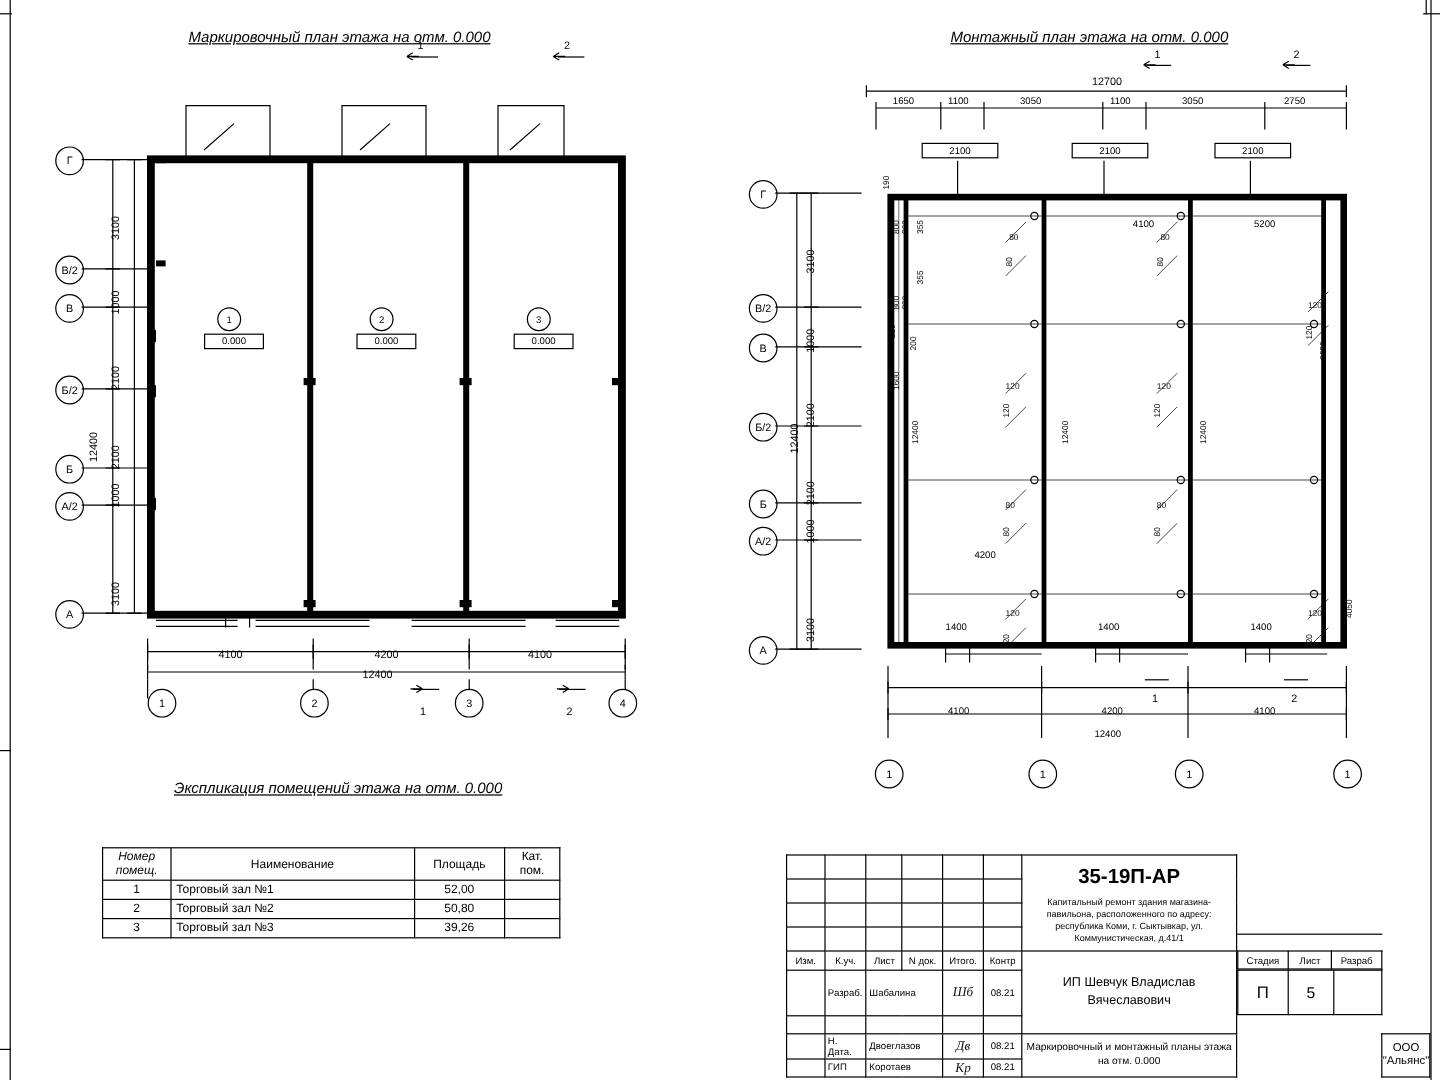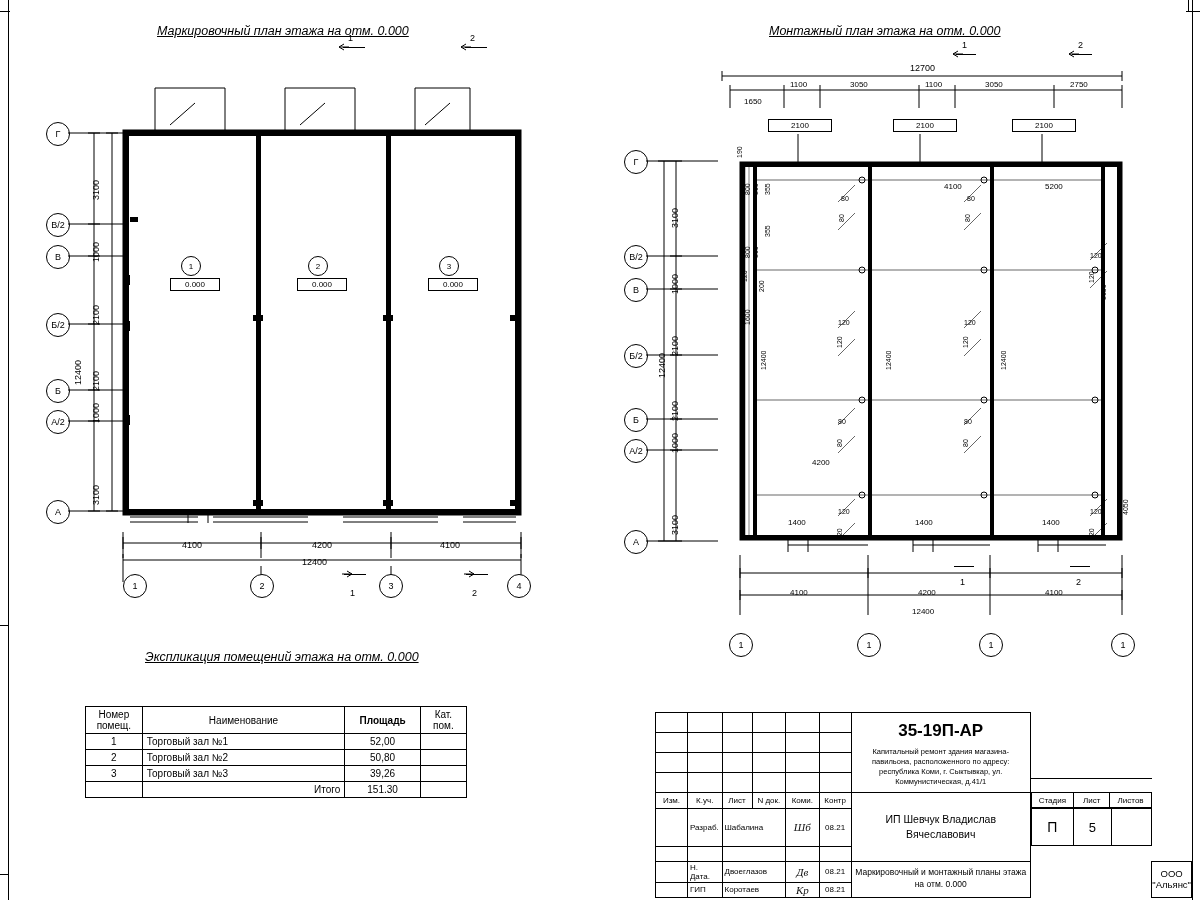--- a/index.html
+++ b/index.html
@@ -140,41 +140,41 @@
   <div class="ln thin" style="left:344px;top:574px;width:22px;"></div>
   <svg width="20" height="12" style="left:339px;top:568px;">
       <path d="M3,6 L13,6 M13,6 L8,3 M13,6 L8,9" stroke="#000" fill="none" stroke-width="1"></path>
     </svg>
   <div class="lbl" style="left:472px;top:588px;">2</div>
   <div class="ln thin" style="left:466px;top:574px;width:22px;"></div>
   <svg width="20" height="12" style="left:461px;top:568px;">
       <path d="M3,6 L13,6 M13,6 L8,3 M13,6 L8,9" stroke="#000" fill="none" stroke-width="1"></path>
     </svg>
 
-  <div class="title" style="left:769px;top:24px;">Монтажный план этажа на отм. 0.000</div>
+  <div class="title" style="left:792px;top:24px;">Монтажный план этажа на отм. 0.000</div>
 
   <div class="lbl" style="left:962px;top:40px;">1</div>
   <div class="ln thin" style="left:956px;top:54px;width:20px;"></div>
   <svg width="18" height="12" style="left:951px;top:48px;">
       <path d="M12,6 L2,6 M2,6 L7,3 M2,6 L7,9" stroke="#000" fill="none" stroke-width="1"></path>
     </svg>
   <div class="lbl" style="left:1078px;top:40px;">2</div>
   <div class="ln thin" style="left:1072px;top:54px;width:20px;"></div>
   <svg width="18" height="12" style="left:1067px;top:48px;">
       <path d="M12,6 L2,6 M2,6 L7,3 M2,6 L7,9" stroke="#000" fill="none" stroke-width="1"></path>
     </svg>
 
   <div class="lbl" style="left:910px;top:63px;">12700</div>
   <svg width="420" height="40" style="left:722px;top:74px;">
     <path d="M0,2 L400,2 M0,-3 L0,7 M400,-3 L400,7" stroke="#000" stroke-width="1"></path>
     <path d="M8,16 L400,16" stroke="#000" stroke-width="1"></path>
     <path d="M8,11 L8,21 M62,11 L62,21 M98,11 L98,21 M197,11 L197,21 M233,11 L233,21 M332,11 L332,21 M400,11 L400,21" stroke="#000" stroke-width="1"></path>
     <path d="M8,21 L8,34 M62,21 L62,34 M98,21 L98,34 M197,21 L197,34 M233,21 L233,34 M332,21 L332,34 M400,21 L400,34" stroke="#000" stroke-width="1"></path>
   </svg>
-  <div class="lbl sm" style="left:744px;top:97px;">1650</div>
+  <div class="lbl sm" style="left:744px;top:80px;">1650</div>
   <div class="lbl sm" style="left:790px;top:80px;">1100</div>
   <div class="lbl sm" style="left:850px;top:80px;">3050</div>
   <div class="lbl sm" style="left:925px;top:80px;">1100</div>
   <div class="lbl sm" style="left:985px;top:80px;">3050</div>
   <div class="lbl sm" style="left:1070px;top:80px;">2750</div>
 
   <div class="room-tag" style="left:768px;top:119px;width:56px;">2100</div>
   <div class="room-tag" style="left:893px;top:119px;width:56px;">2100</div>
   <div class="room-tag" style="left:1012px;top:119px;width:56px;">2100</div>
   <svg width="330" height="30" style="left:770px;top:134px;">
@@ -302,49 +302,43 @@
   <div class="lbl" style="left:960px;top:577px;">1</div>
   <div class="ln thin" style="left:954px;top:566px;width:20px;"></div>
   <div class="lbl" style="left:1076px;top:577px;">2</div>
   <div class="ln thin" style="left:1070px;top:566px;width:20px;"></div>
 
   <div class="title" style="left:145px;top:650px;">Экспликация помещений этажа на отм. 0.000</div>
 
   <table class="table" style="left:85px;top:706px;width:382px;">
     <tbody>
         <tr>
-      <th style="width:50px;" class="center">Номер помещ.</th>
+      <th style="width:50px;font-style:italic;" class="center">Номер помещ.</th>
       <th style="width:215px;" class="center">Наименование</th>
-      <th style="width:70px;font-weight:bold;" class="center">Площадь</th>
+      <th style="width:70px;" class="center">Площадь</th>
       <th style="width:40px;" class="center">Кат. пом.</th>
     </tr>
     <tr>
       <td class="center">1</td>
       <td>Торговый зал №1</td>
       <td class="center">52,00</td>
       <td></td>
     </tr>
     <tr>
       <td class="center">2</td>
       <td>Торговый зал №2</td>
       <td class="center">50,80</td>
       <td></td>
     </tr>
     <tr>
       <td class="center">3</td>
       <td>Торговый зал №3</td>
       <td class="center">39,26</td>
       <td></td>
     </tr>
-    <tr>
-      <td></td>
-      <td class="right">Итого</td>
-      <td class="center">151.30</td>
-      <td></td>
-    </tr>
   </tbody>
     </table>
 
   <div class="stamp" style="left:655px;top:712px;">
     <table style="width:537px;">
       <tbody>
           <tr>
         <td style="width:32px;height:11px;"></td>
             <td style="width:30px;"></td>
             <td style="width:28px;"></td>
@@ -381,32 +375,32 @@
             <td></td>
             <td></td>
             <td></td>
             <td></td>
           </tr>
       <tr>
         <td class="center">Изм.</td>
         <td class="center">К.уч.</td>
         <td class="center">Лист</td>
         <td class="center">N док.</td>
-        <td class="center">Коми.</td>
+        <td class="center">Итого.</td>
         <td class="center">Контр</td>
         <td rowspan="3" style="vertical-align:middle;padding:0;">
           <div style="font-size:10.5px;text-align:center;line-height:1.4;padding:6px 4px;">ИП Шевчук Владислав Вячеславович</div>
         </td>
         <td style="padding:0;border:none;">
           <table style="width:121px;">
             <tbody>
                   <tr>
               <td class="center" style="width:42px;height:12px;">Стадия</td>
               <td class="center" style="width:38px;">Лист</td>
-              <td class="center" style="width:41px;">Листов</td>
+              <td class="center" style="width:41px;">Разраб</td>
             </tr>
           </tbody>
               </table>
         </td>
       </tr>
       <tr>
         <td style="height:22px;"></td>
         <td>Разраб.</td>
         <td colspan="2">Шабалина</td>
         <td class="center sig">Шб</td>

